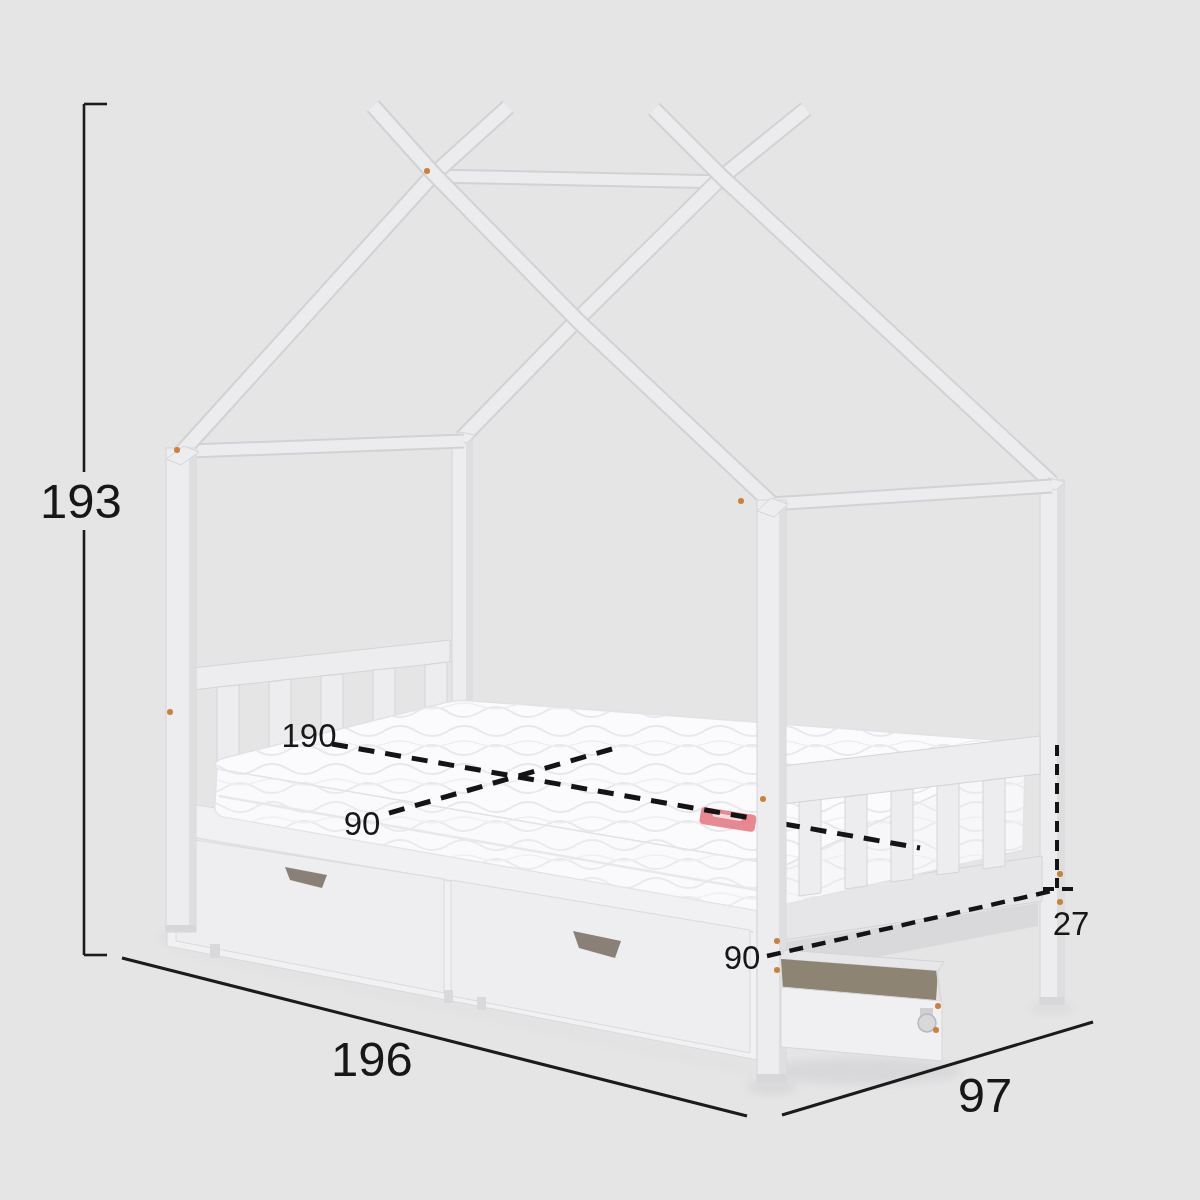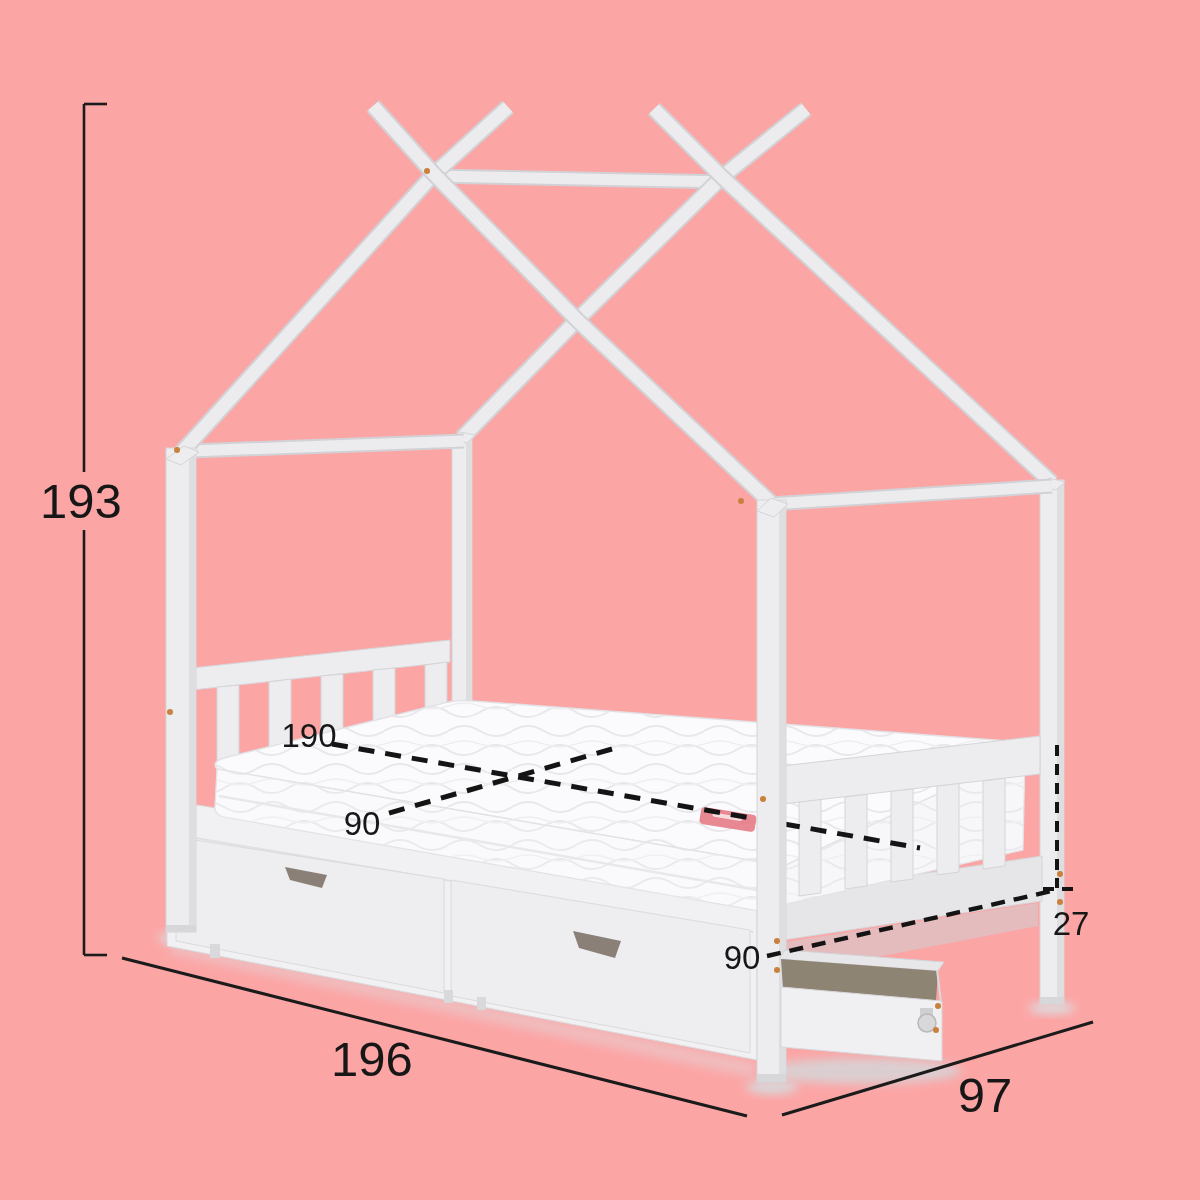--- a/index.html
+++ b/index.html
@@ -1,16 +1,16 @@
 <!DOCTYPE html>
 <html><head>
 <meta charset="utf-8">
 <style>
   html,body{margin:0;padding:0;background:#ffffff;}
-  .stage{position:relative;width:1200px;height:1200px;background:#fca5a5;overflow:hidden;
+  .stage{position:relative;width:1200px;height:1200px;background:#e5e5e5;overflow:hidden;
          font-family:"Liberation Sans","DejaVu Sans",sans-serif;}
   svg{display:block;}
   .dim-text{fill:#171717;font-family:"Liberation Sans","DejaVu Sans",sans-serif;
             text-anchor:middle;}
   .dim-main{font-size:49px;}
   .dim-small{font-size:33px;}
   .beam-edge{fill:none;stroke:#d2d2d6;stroke-width:17;stroke-linejoin:round;stroke-linecap:butt;}
   .beam-fill{fill:none;stroke:#ececef;stroke-width:13;stroke-linejoin:round;stroke-linecap:butt;}
   .bar-edge{fill:none;stroke:#d2d2d6;stroke-width:15;stroke-linecap:butt;}
   .bar-fill{fill:none;stroke:#ececef;stroke-width:11;stroke-linecap:butt;}

